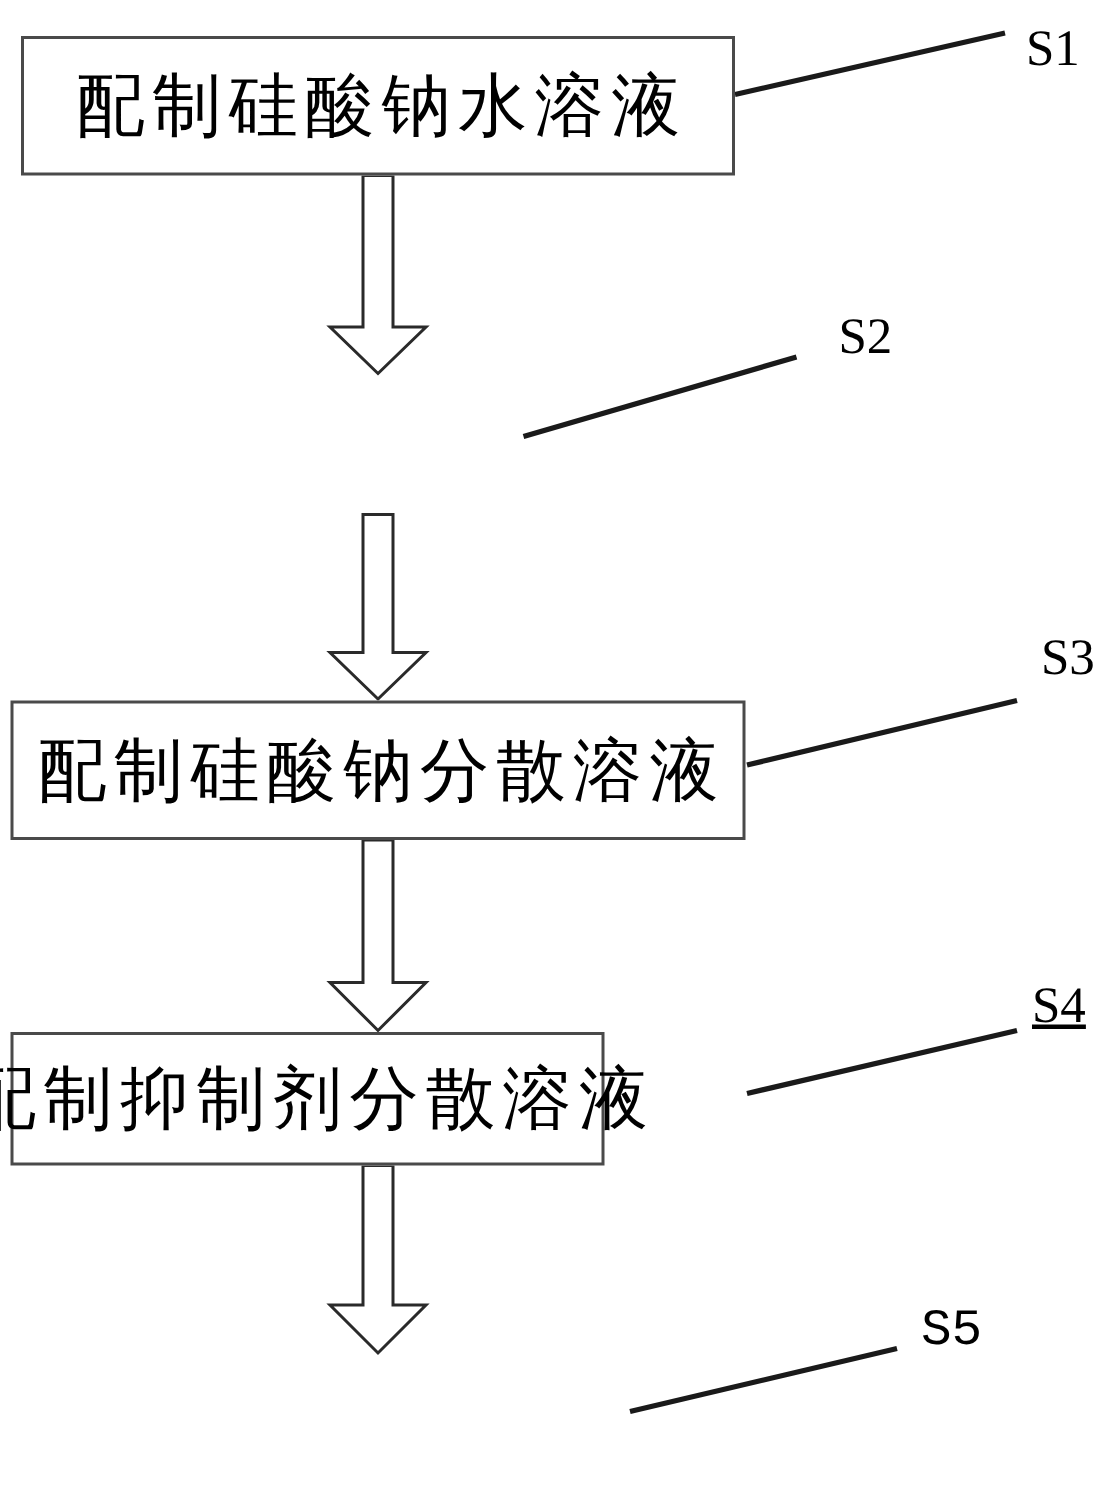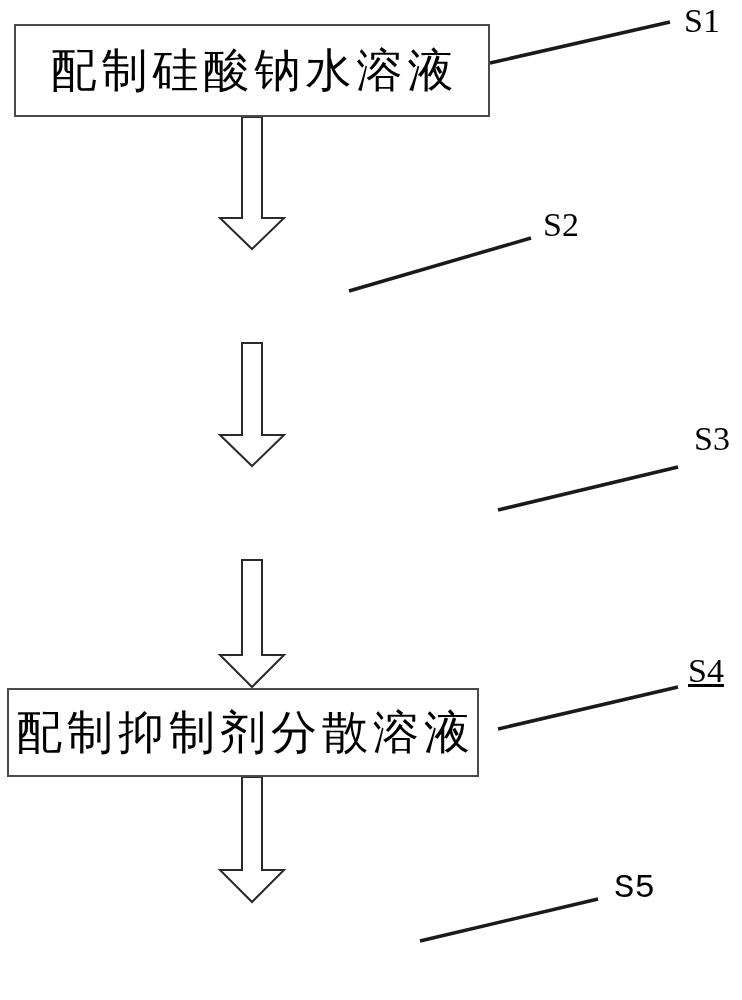--- a/index.html
+++ b/index.html
@@ -45,24 +45,24 @@
     position: absolute;
     font-size: 34px;
     line-height: 1;
     color: #000000;
     z-index: 1;
     white-space: nowrap;
   }
   #box-s1 { left: 14px;  top: 24px;  width: 476px; height: 93px; }
   #box-s2 { left: 153px; top: 251px; width: 195px; height: 92px; }
   #box-s3 { left: 7px;   top: 467px; width: 490px; height: 93px; }
-  #box-s4 { left: 7px;   top: 688px; width: 472px; height: 89px; }
+  #box-s4 { left: 7px;   top: 688px; width: 396px; height: 89px; }
   #box-s5 { left: 82px;  top: 903px; width: 338px; height: 93px; }
-  #tag-s1 { left: 684px; top: 4px; text-align: center; }
-  #tag-s2 { left: 543px; top: 208px; }
+  #tag-s1 { left: 684px; top: 16px; text-align: center; }
+  #tag-s2 { left: 559px; top: 208px; }
   #tag-s3 { left: 694px; top: 422px; }
   #tag-s4 { left: 688px; top: 654px; text-decoration: underline; }
   #tag-s5 { left: 614px; top: 871px; font-family: Liberation Mono, monospace; }
   .arrow-shape { fill: #ffffff; stroke: #2a2a2a; stroke-width: 2; }
   .leader { stroke: #1a1a1a; stroke-width: 3.5; }
 </style>
 </head>
 <body>
 
 <div id="canvas">
@@ -77,20 +77,23 @@
     <line class="leader" x1="490" y1="63" x2="670" y2="22"></line>
     <line class="leader" x1="349" y1="291" x2="531" y2="238"></line>
     <line class="leader" x1="498" y1="510" x2="678" y2="467"></line>
     <line class="leader" x1="498" y1="729" x2="678" y2="687"></line>
     <line class="leader" x1="420" y1="941" x2="598" y2="899"></line>
   </svg>
 
   <div class="stepbox" id="box-s1">
     <span class="steptext">配制硅酸钠水溶液</span>
   </div>
+  <div class="stepbox" id="box-s3">
+    <span class="steptext">配制硅酸钠分散溶液</span>
+  </div>
   <div class="stepbox" id="box-s4">
     <span class="steptext">配制抑制剂分散溶液</span>
   </div>
 
   <div class="tag" id="tag-s1">S1</div>
   <div class="tag" id="tag-s2">S2</div>
   <div class="tag" id="tag-s3">S3</div>
   <div class="tag" id="tag-s4">S4</div>
   <div class="tag" id="tag-s5">S5</div>
 

